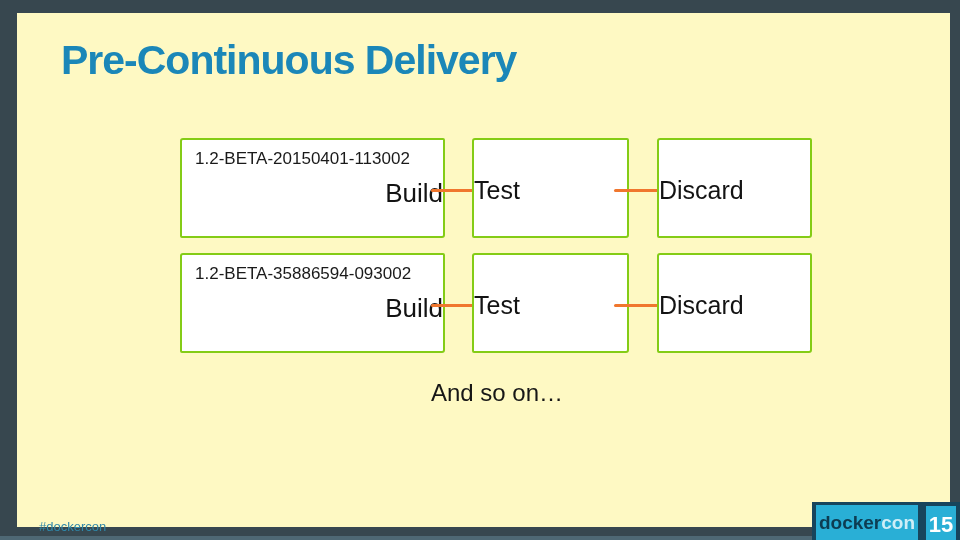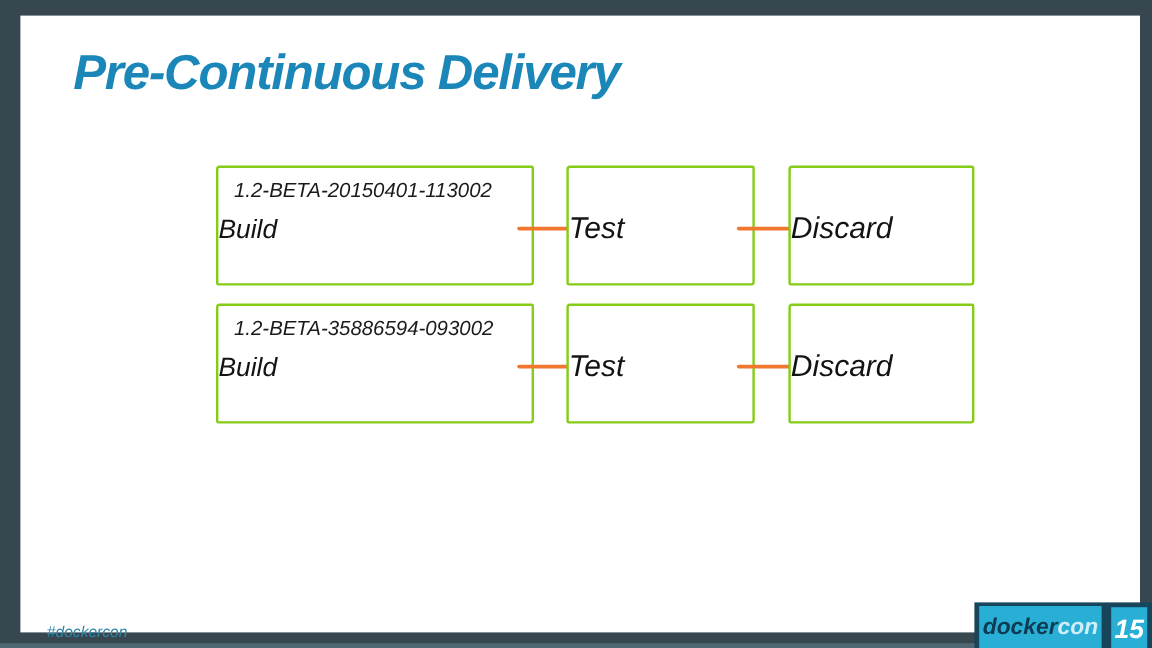--- a/index.html
+++ b/index.html
@@ -16,22 +16,21 @@
   .frame-bottom-accent {
     position: absolute;
     left: 0; bottom: 0;
     width: 100%; height: 4px;
     background: #4e6874;
   }
   .slide {
     position: absolute;
     left: 17px; top: 13px;
     width: 933px; height: 514px;
-    background: #ffffff;
-    font-style: italic;
+    background: #fef9c3;
   }
 
   .title {
     position: absolute;
     left: 44px; top: 24px;
     font-size: 41px;
     font-weight: bold;
     letter-spacing: -1px;
     color: #1b87b8;
     white-space: nowrap;
@@ -56,22 +55,22 @@
     left: 13px; top: 9px;
     font-size: 17px;
     letter-spacing: 0px;
     color: #1a1a1a;
     white-space: nowrap;
   }
   .stage {
     position: absolute;
     left: 0; right: 0;
     top: 38px;
-    text-align: left;
-    font-size: 22px;
+    text-align: right;
+    font-size: 26px;
     color: #131313;
   }
   .stage-only {
     position: absolute;
     left: 0; right: 0;
     top: 36px;
     font-size: 25px;
     color: #131313;
   }
 
@@ -190,20 +189,21 @@
       <div class="stage-only">Test</div>
     </div>
     <div class="arrow arrow-b2">
       <div class="shaft"></div>
       <div class="head"></div>
     </div>
     <div class="box box-discard-2">
       <div class="stage-only">Discard</div>
     </div>
 
+    <div class="and-so-on">And so on…</div>
 
     <div class="hashtag">#dockercon</div>
 
     <div class="logo">
       <div class="logo-wordmark">
         <span class="dk">docker</span>
           <span class="cn">con</span>
       </div>
       <div class="logo-number">15</div>
     </div>

